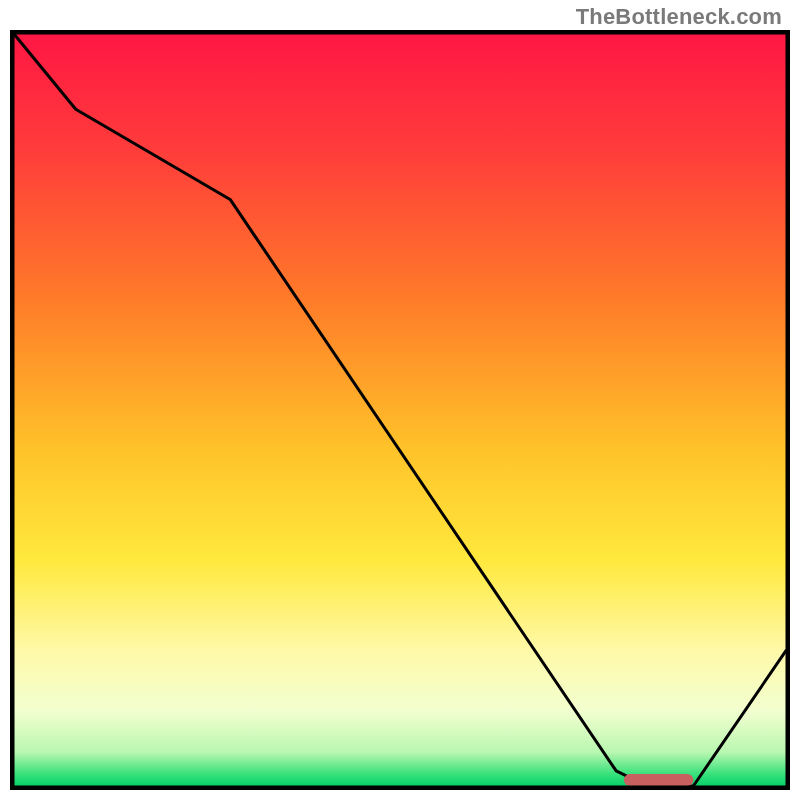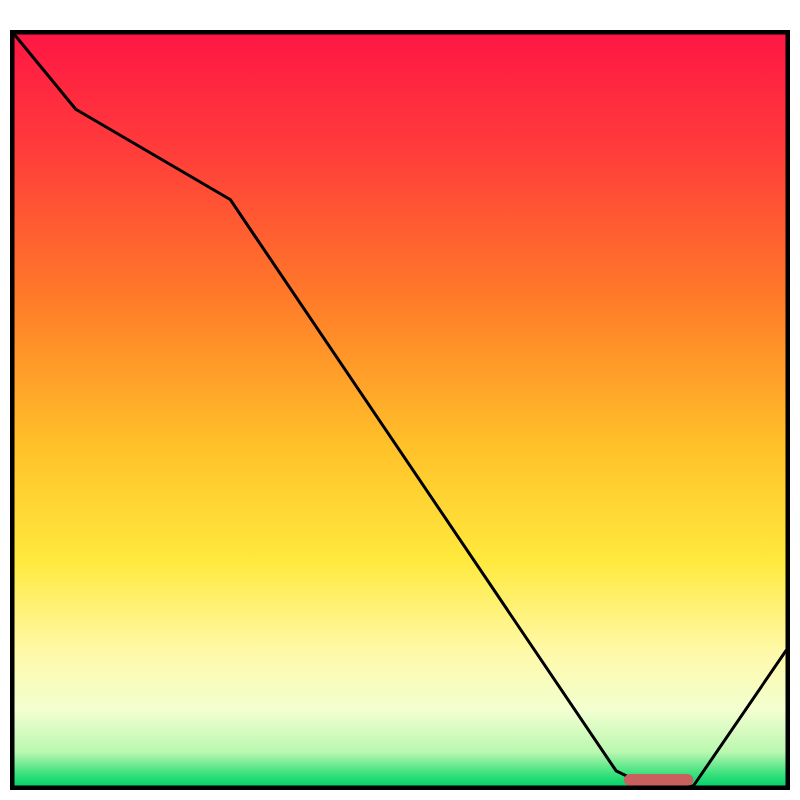--- a/index.html
+++ b/index.html
@@ -31,20 +31,21 @@
     width: 780px;
     height: 760px;
   }
   svg {
     display: block;
   }
 </style>
 </head>
 <body>
 <div class="container">
+  <div class="watermark">TheBottleneck.com</div>
   <div class="plot">
     <svg id="chart-svg" width="780" height="760" viewBox="0 0 780 760">
         <defs>
           <linearGradient id="bg-grad" x1="0" y1="0" x2="0" y2="1">
             <stop offset="0%" stop-color="#ff1744"></stop>
             <stop offset="15%" stop-color="#ff3b3b"></stop>
             <stop offset="35%" stop-color="#ff7a29"></stop>
             <stop offset="55.00000000000001%" stop-color="#ffc229"></stop>
             <stop offset="70%" stop-color="#ffe93d"></stop>
             <stop offset="82%" stop-color="#fff9a8"></stop>

